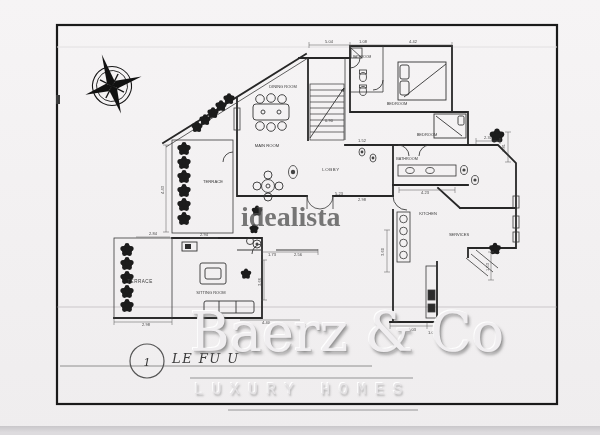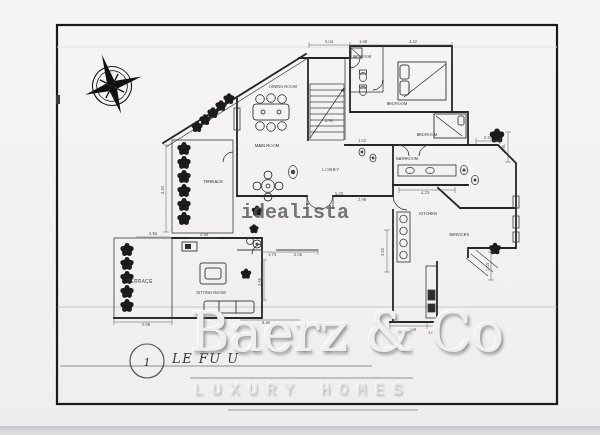--- a/index.html
+++ b/index.html
@@ -1,21 +1,21 @@
 <!DOCTYPE html>
 <html><head>
 <meta charset="utf-8">
 <style>
   html,body{margin:0;padding:0;}
   body{width:600px;height:435px;overflow:hidden;font-family:"Liberation Sans",sans-serif;}
   .page{position:relative;width:600px;height:435px;
         background:linear-gradient(180deg,#f6f4f5 0%,#f2f0f1 55%,#efedee 100%);overflow:hidden;}
   svg{position:absolute;left:0;top:0;}
-  .wm-idealista{position:absolute;left:241px;top:201px;font-family:Liberation Mono, monospace;
-        font-weight:700;font-size:20px;letter-spacing:0;color:rgba(82,82,82,0.78);}
+  .wm-idealista{position:absolute;left:241px;top:201px;font-family:Liberation Serif, serif;
+        font-weight:700;font-size:28px;letter-spacing:0;color:rgba(82,82,82,0.78);}
   .wm-brand{position:absolute;left:183px;top:306px;font-family:"DejaVu Serif",serif;
         font-size:54px;line-height:1;color:#f0eef0;white-space:nowrap;
         text-shadow:2px 3px 3px rgba(100,100,100,0.55),-1px -1px 0 rgba(255,255,255,0.9),1px 1px 0 rgba(150,150,150,0.35);margin-left:7px;}
   .wm-tagline{position:absolute;left:194px;top:381px;font-family:Liberation Mono, monospace;
         font-size:16px;letter-spacing:8.5px;color:#e5e3e5;white-space:nowrap;
         text-shadow:1px 2px 2px rgba(110,110,110,0.5),-1px -1px 0 rgba(255,255,255,0.95);}
   .wm-rule{position:absolute;height:2px;background:#bab8ba;opacity:.85;}
   .rule-top{left:190px;top:377px;width:223px;}
   .rule-bottom{left:228px;top:409px;width:190px;height:1.5px;}
   .scan-strip{position:absolute;left:0;top:426px;width:600px;height:9px;

